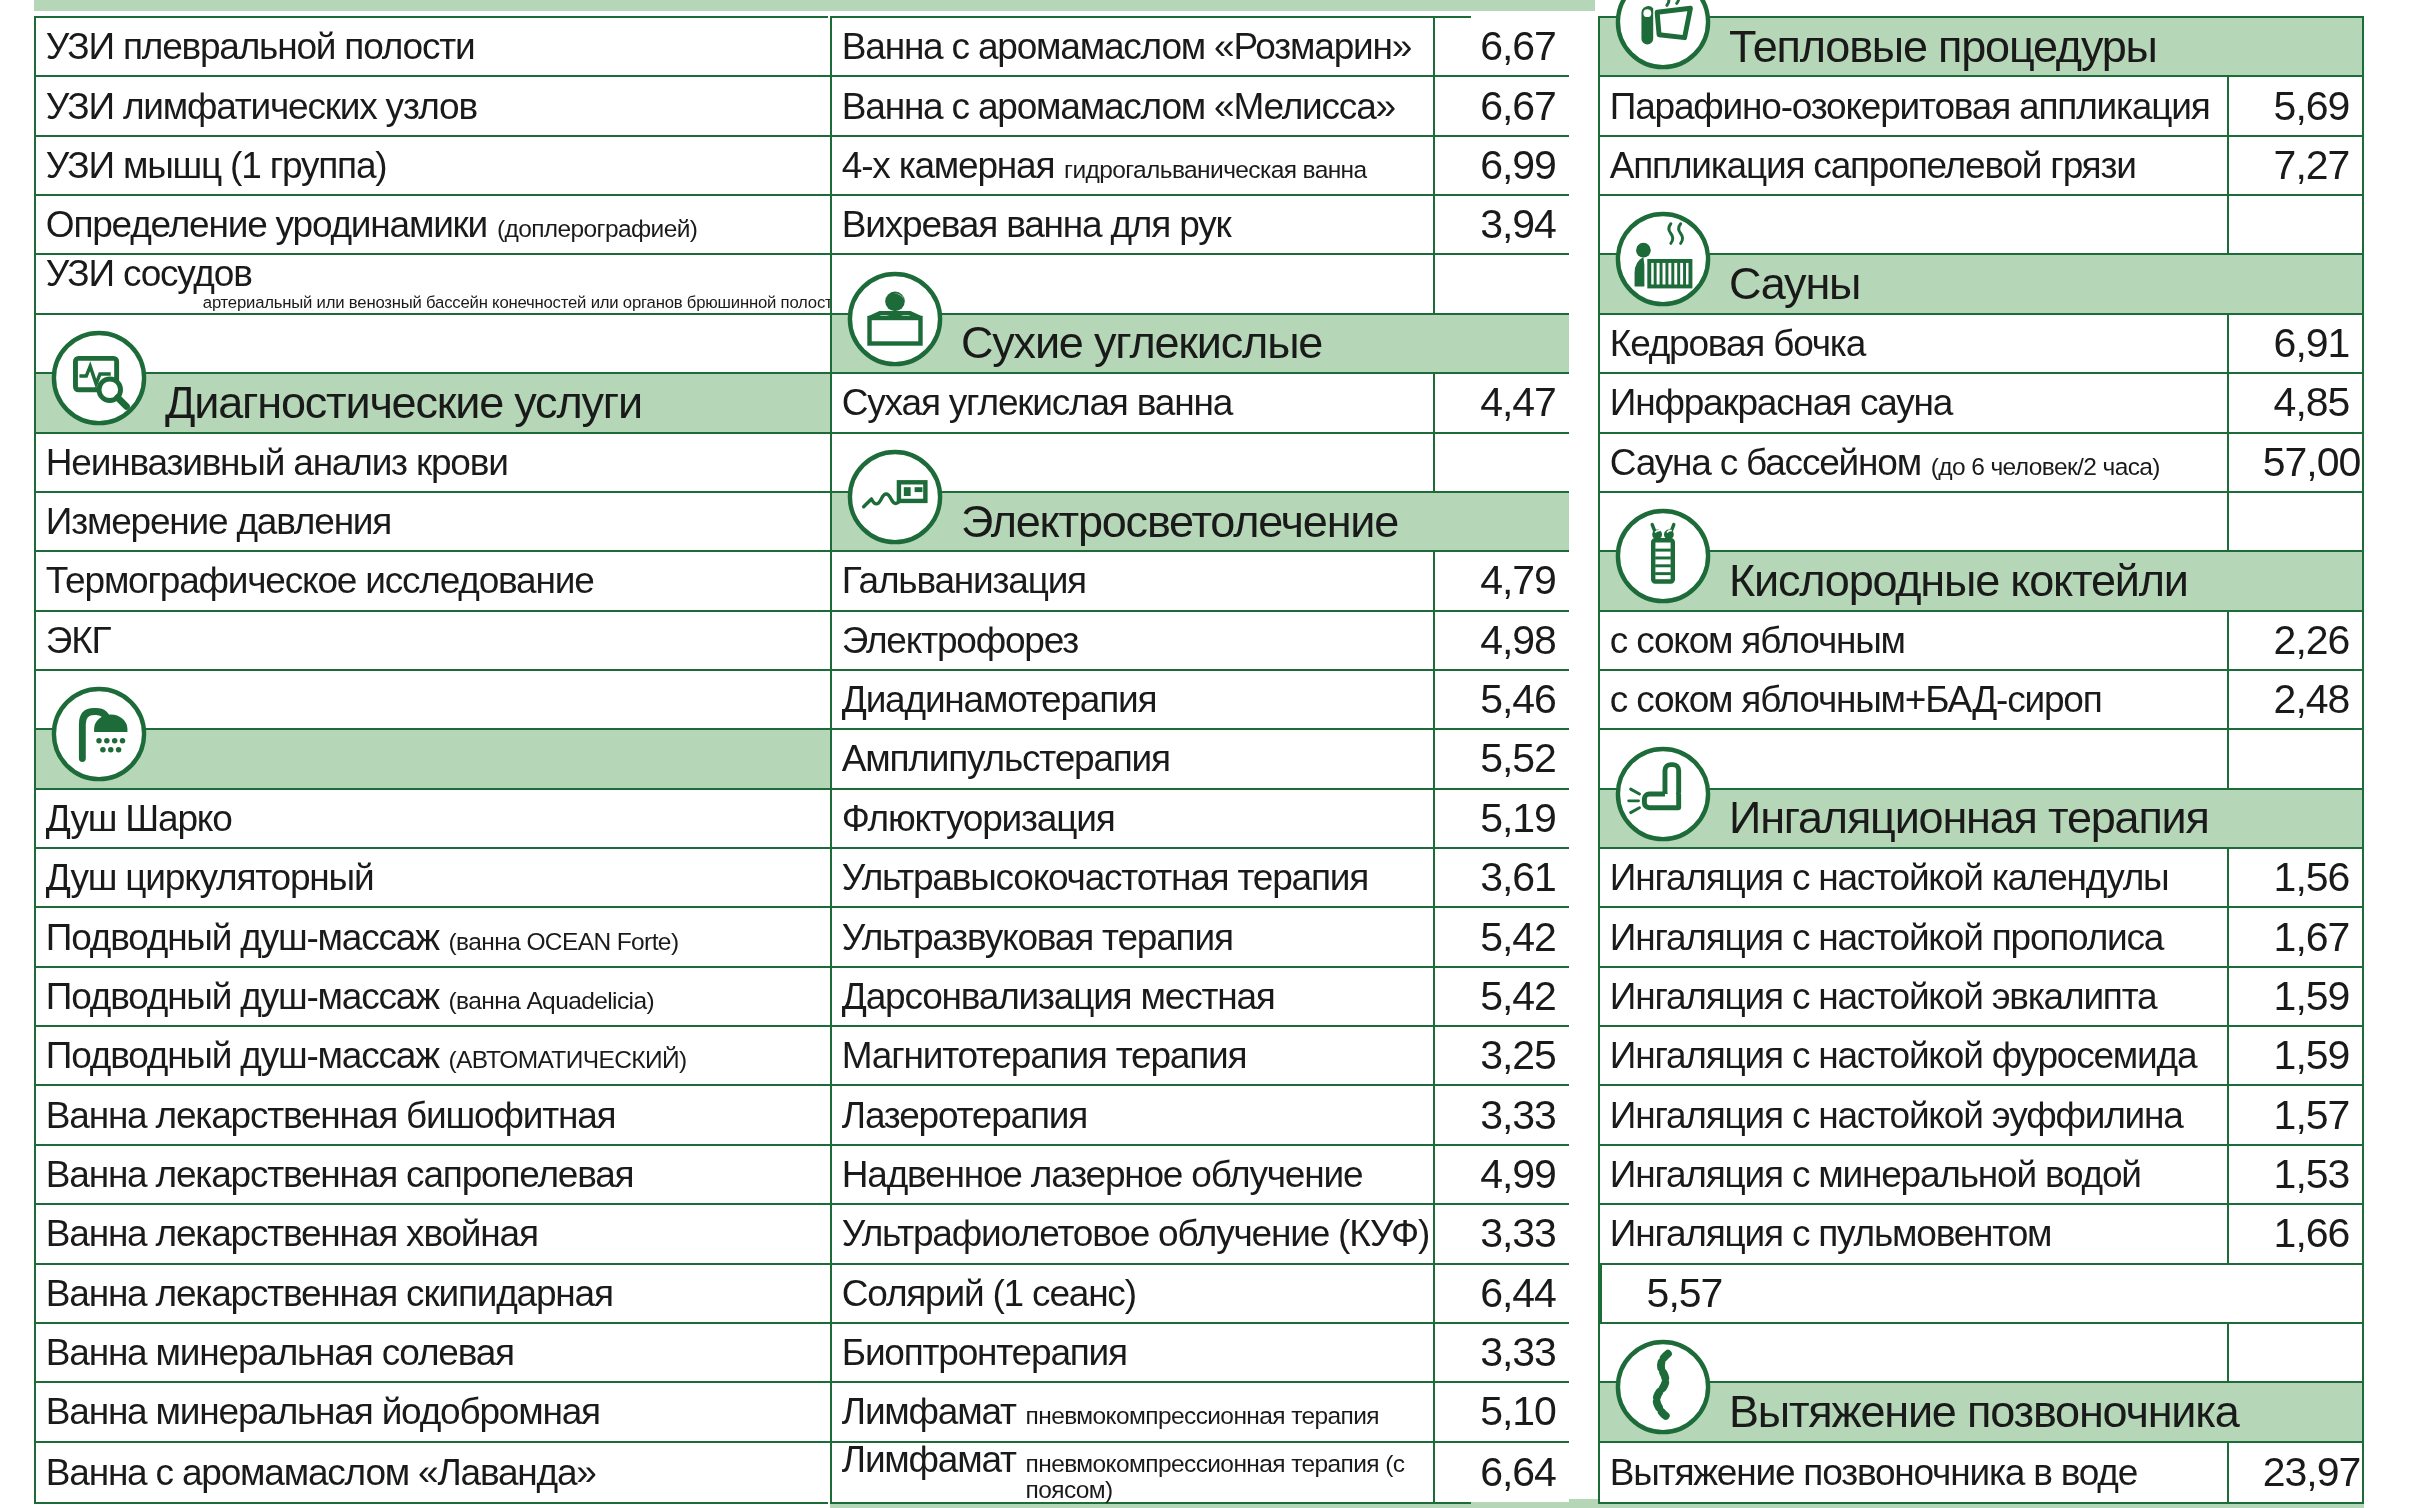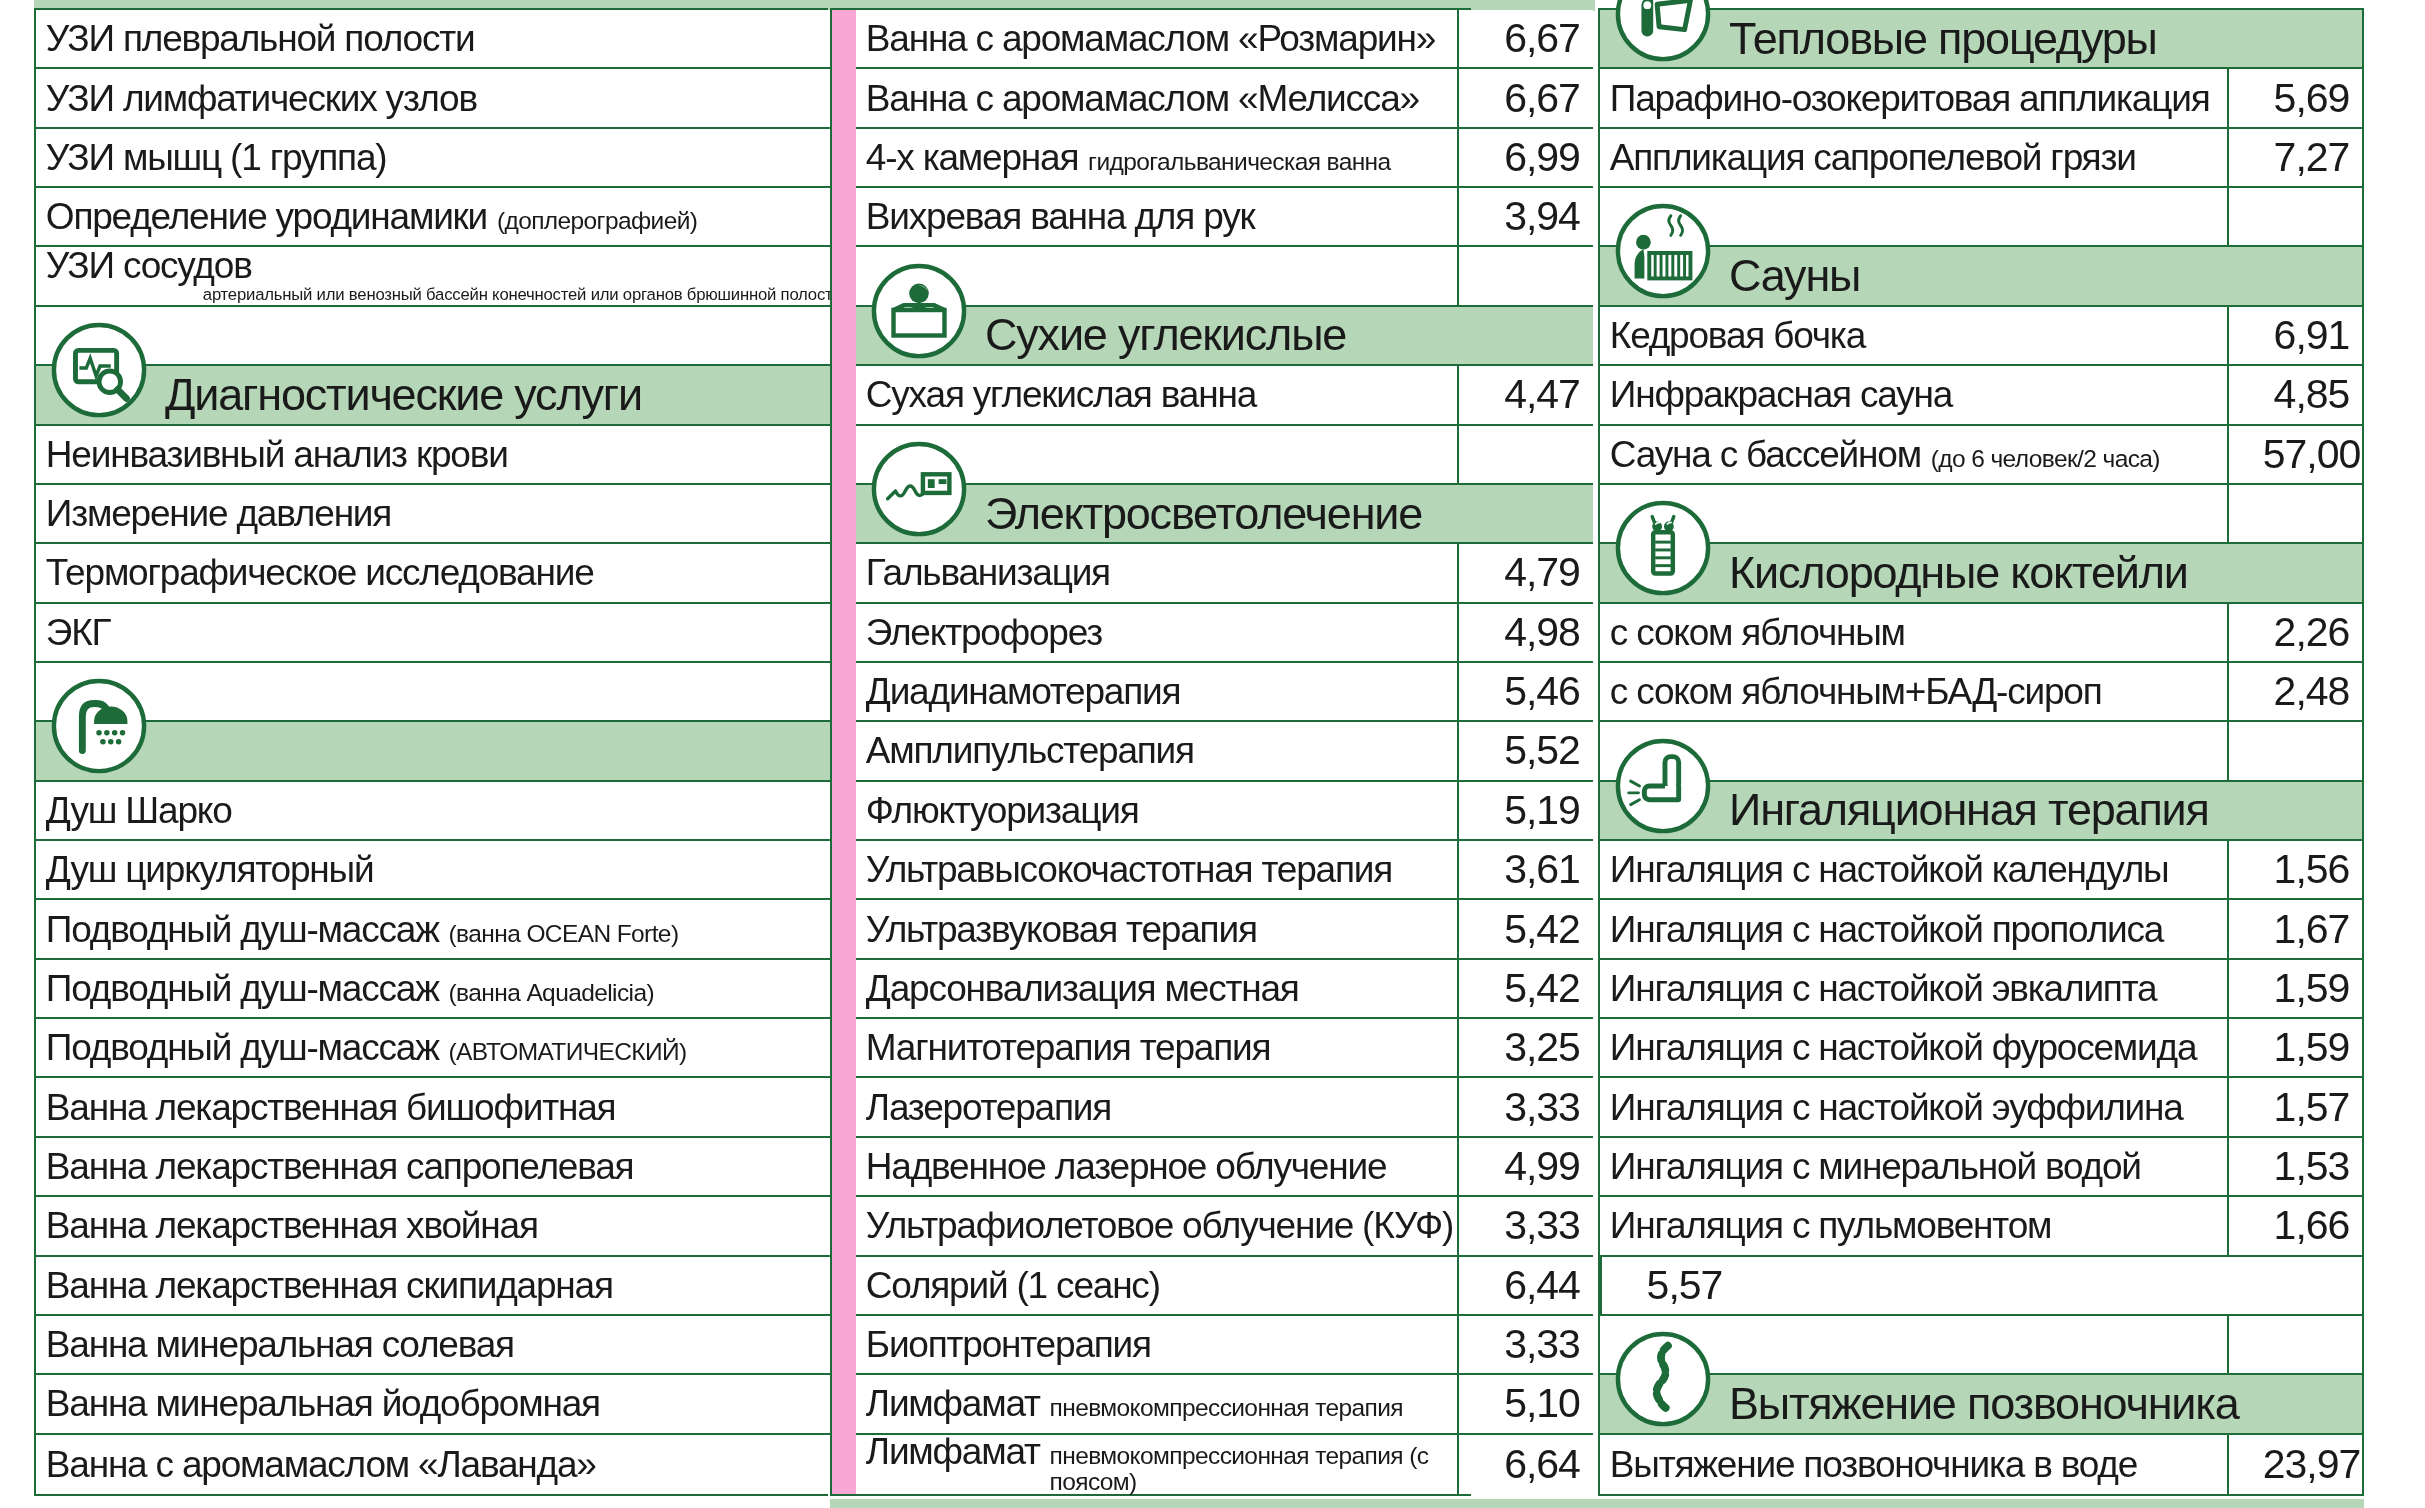--- a/index.html
+++ b/index.html
@@ -7,26 +7,26 @@
   body{
     width:2426px;height:1508px;position:relative;background:#ffffff;
     font-family:"Liberation Sans", sans-serif;color:var(--ink);overflow:hidden;
   }
   .canvas{position:absolute;inset:0;overflow:hidden;}
   .strip{position:absolute;background:var(--band);}
   #strip-top{left:34px;top:0;width:1561px;height:10.8px;}
   #strip-bottom{left:830px;top:1499px;width:1534px;height:9.8px;}
 
   .price-table{
-    position:absolute;top:8px;height:1488px;border:2.9px solid var(--border);
-    background:#f9a8d4;display:grid;grid-template-rows:repeat(25,1fr);
+    position:absolute;top:16px;height:1488px;border:2.9px solid var(--border);
+    background:#84cc16;display:grid;grid-template-rows:repeat(25,1fr);
     box-sizing:border-box;
   }
   #t1{left:34px;width:794px;--pw:142px;}
-  #t2{left:830px;width:641px;padding-left:24px;--pw:136px;}
+  #t2{left:830px;width:641px;--pw:136px;}
   #t3{left:1598px;width:766px;--pw:135px;}
 
   .row{display:flex;border-bottom:2px solid var(--border);box-sizing:border-box;min-height:0;background:#fff;}
   .row:last-child{border-bottom:none;}
 
   .namecell{flex:1;display:flex;flex-direction:column;justify-content:center;
     padding:2px 3.9px 2px 9.8px;min-width:0;overflow:visible;}
   .nameline{display:flex;align-items:baseline;gap:9.8px;white-space:nowrap;line-height:1.0;}
   .svc-name{font-size:37px;letter-spacing:-1.2px;}
   .row.bold .svc-name{font-weight:normal;}

